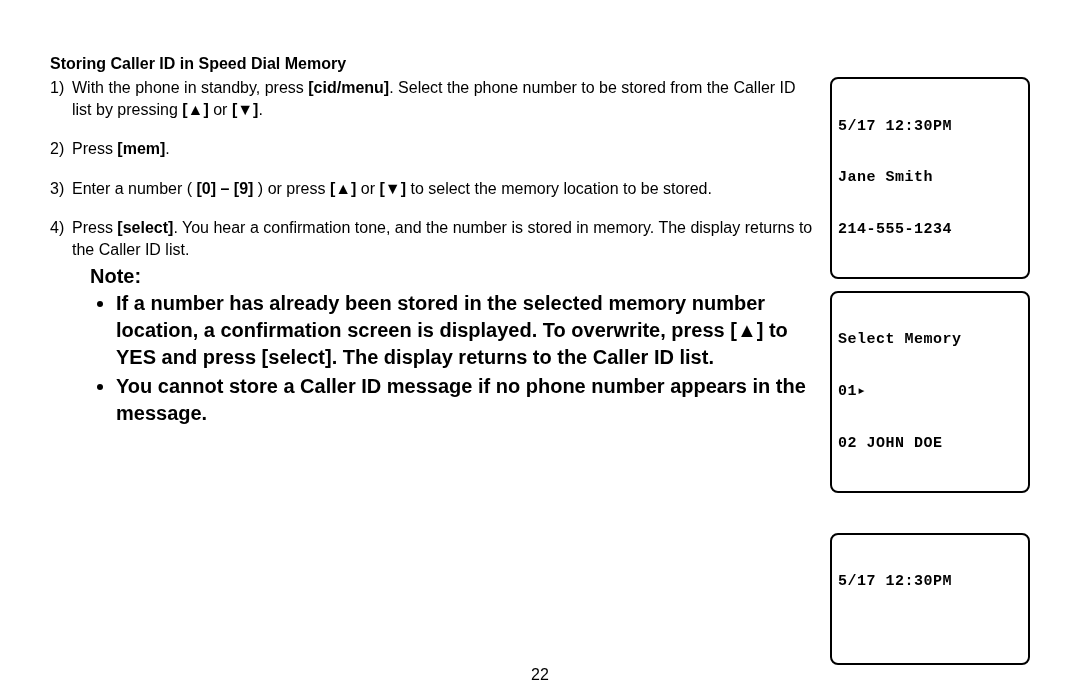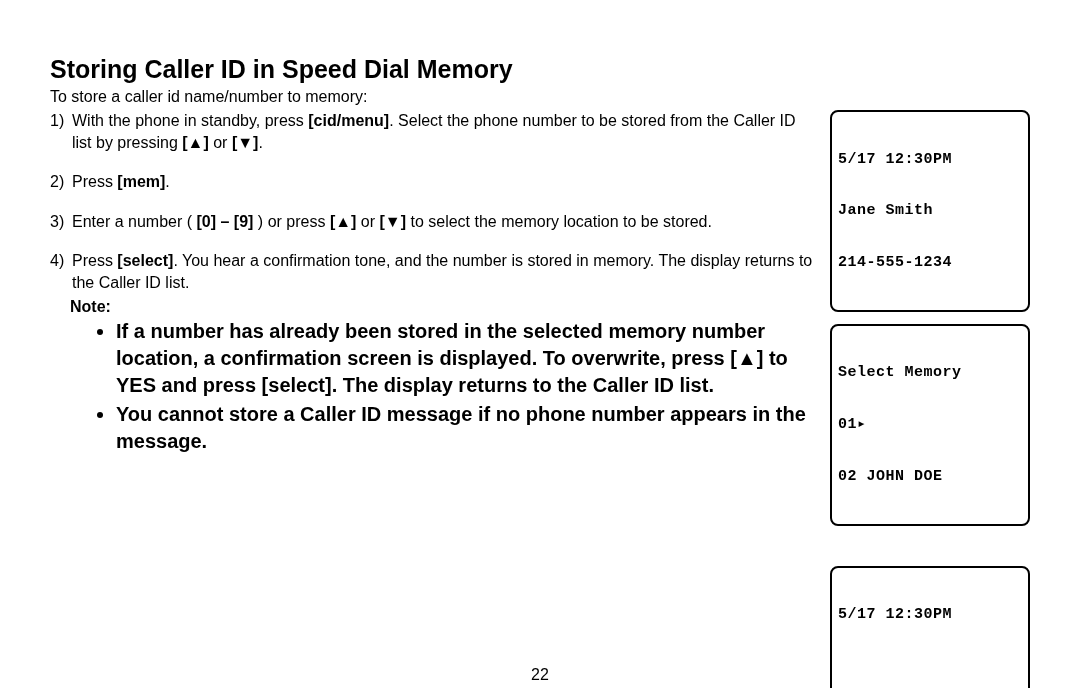--- a/index.html
+++ b/index.html
@@ -14,21 +14,21 @@
     overflow: hidden;
   }
   .page {
     padding: 55px 50px 0 50px;
     box-sizing: border-box;
     width: 100%;
     height: 100%;
     position: relative;
   }
   h1 {
-    font-size: 25px;
+    font-size: 16px;
     font-weight: bold;
     margin: 0 0 4px 0;
   }
   .intro {
     font-size: 16px;
     margin: 0 0 16px 0;
     line-height: 1.3;
   }
   .sub-intro {
     font-size: 16px;
@@ -60,22 +60,22 @@
   }
   .keycap {
     font-weight: bold;
   }
   .arrow-btn {
     font-weight: bold;
   }
   .note-label {
     font-weight: bold;
     margin-top: 4px;
-    margin-left: 20px;
-    font-size: 16px;
+    margin-left: 40px;
+    font-size: 20px;
   }
   .note-list {
     margin: 2px 0 0 40px;
     padding-left: 26px;
     font-size: 20px;
     font-weight: bold;
     line-height: 1.35;
   }
   .note-list li {
     margin-bottom: 2px;
@@ -112,21 +112,20 @@
   }
   .spacer-group {
     height: 0px;
   }
 </style>
 </head>
 <body>
 <div class="page">
 
   <h1>Storing Caller ID in Speed Dial Memory</h1>
-  <p class="sub-intro">To store a caller id name/number to memory:</p>
 
   <div class="main-flex">
     <div class="text-col">
       <ol class="steps">
 
         <li>
           <span class="step-num">1)</span>
           <span class="step-body">
             <span>With the phone in standby, press </span><span class="keycap">[cid/menu]</span><span>. Select the phone number to be stored from the Caller ID list by pressing </span><span class="arrow-btn">[▲]</span><span> or </span><span class="arrow-btn">[▼]</span><span>.</span>
           </span>

